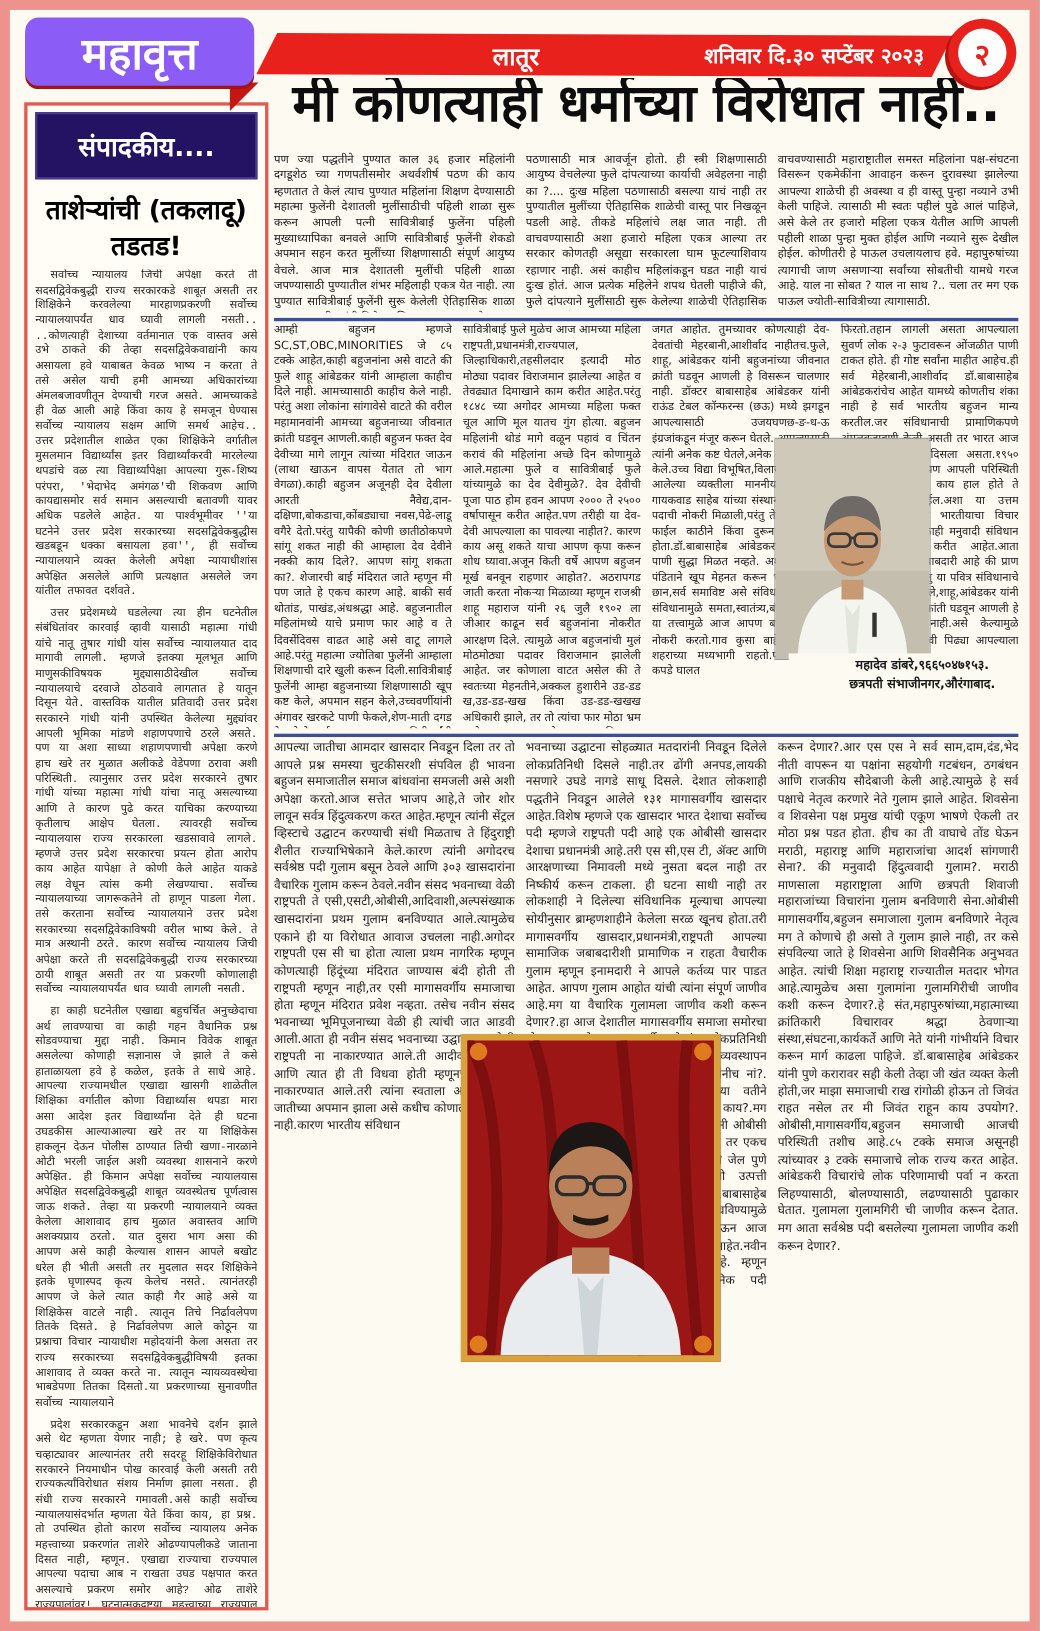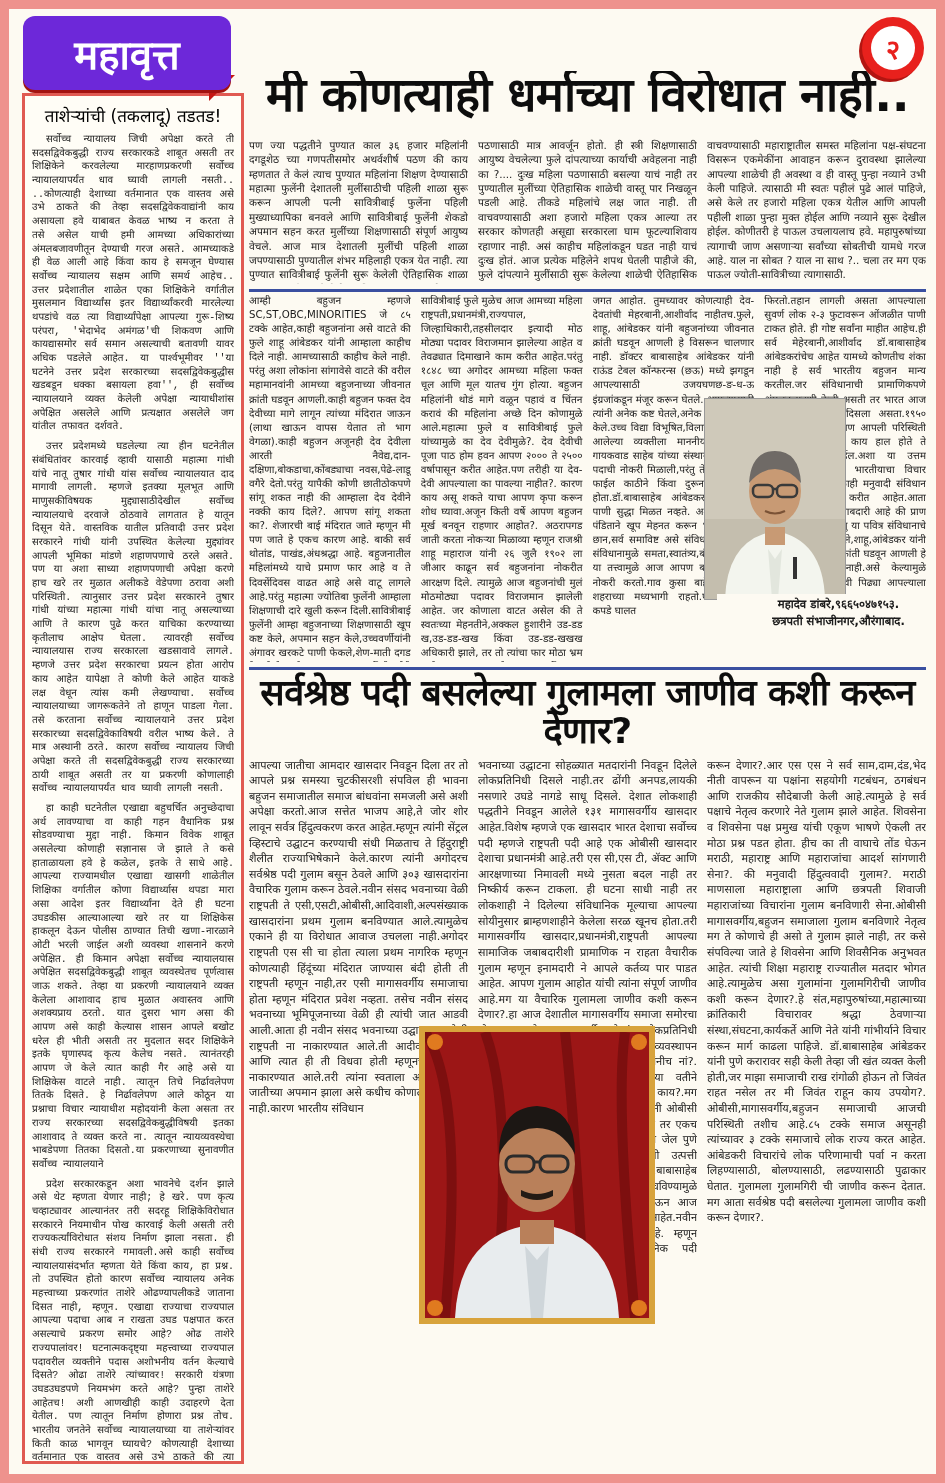--- a/index.html
+++ b/index.html
@@ -3,21 +3,21 @@
 <meta charset="utf-8">
 <style>
   html,body{margin:0;padding:0;background:#888;}
   .page{
     position:relative;width:945px;height:1483px;box-sizing:border-box;
     background:#fdfaf2;border:9px solid #ee928d;overflow:hidden;
     font-family:"DejaVu Sans","Liberation Sans",sans-serif;color:#1b1b1b;
   }
   
   .brand{
-    position:absolute;left:14px;top:7px;width:208px;height:74px;background:#6d28d9;
+    position:absolute;left:14px;top:7px;width:208px;height:62px;background:#8b5cf6;
     border-radius:12px;display:flex;align-items:center;justify-content:center;
     color:#fff;font-size:40px;font-weight:800;box-shadow:0 3px 0 #a31310;z-index:5;
   }
   .brand-tail{position:absolute;left:200px;top:66px;width:0;height:0;z-index:4;
     border-left:26px solid #c41713;border-bottom:26px solid transparent;}
   .band{
     position:absolute;left:224px;top:21px;right:70px;height:40px;background:#e8211d;
     clip-path:polygon(3% 0,100% 6%,97% 100%,0 94%);z-index:3;
     display:flex;align-items:center;color:#fff;
   }
@@ -32,21 +32,21 @@
     align-items:center;justify-content:center;color:#e8211d;font-size:27px;font-weight:800;}
   
   .editorial{
     position:absolute;left:13px;top:84px;width:222px;bottom:10px;box-sizing:border-box;
     border:3px solid #e05a52;background:#fffdf6;padding:6px 7px;overflow:hidden;
   }
   .editorial-label{
     background:#241263;border:2px solid #4a3a8e;color:#fff;text-align:center;
     font-size:24px;font-weight:800;padding:12px 4px;margin-bottom:10px;
   }
-  .editorial-title{font-size:17px;font-weight:400;text-align:center;color:#000;margin:2px 0 6px 0;}
+  .editorial-title{font-size:24px;font-weight:700;text-align:center;color:#000;margin:2px 0 6px 0;}
   .editorial-body{font-size:10px;line-height:1.37;text-align:justify;overflow:hidden;font-family:Liberation Mono, monospace;}
   .editorial-body p{margin:0 0 6px 0;text-indent:14px;}
   
   .main{position:absolute;left:240px;top:62px;right:10px;bottom:8px;overflow:hidden;}
   .headline{font-weight:800;color:#0d0d0d;text-align:center;letter-spacing:-0.5px;}
   .h1{font-size:47px;line-height:1.0;margin:0 0 20px 0;}
   .h2{font-size:38px;line-height:1.3;margin:6px 40px 8px 40px;}
   .h3{font-size:36px;line-height:1.05;margin:4px 0 8px 0;}
   .divider{border:none;border-top:3px solid #3a4fa0;margin:5px 0 2px 0;}
   .cols{display:flex;gap:10px;overflow:hidden;position:relative;}
@@ -70,25 +70,30 @@
 </style>
 </head>
 <body>
 
 <div class="page">
 
   <div class="brand">
     <span>महावृत्त</span>
   </div>
   <div class="brand-tail"></div>
+  <div class="band">
+    <span class="city">लातूर</span>
+    <span class="date">शनिवार दि.३० सप्टेंबर २०२३</span>
+  </div>
   <div class="pageno-wrap">
     <div class="pageno">२</div>
   </div>
 
   <div class="editorial">
+    <div class="editorial-label">संपादकीय....</div>
     <div class="editorial-title">ताशेऱ्यांची (तकलादू) तडतड!</div>
     <div class="editorial-body">
       <p>सर्वोच्च न्यायालय जिची अपेक्षा करते ती सदसद्विवेकबुद्धी राज्य सरकारकडे शाबूत असती तर शिक्षिकेने करवलेल्या मारहाणप्रकरणी सर्वोच्च न्यायालयापर्यंत धाव घ्यावी लागली नसती.. ..कोणत्याही देशाच्या वर्तमानात एक वास्तव असे उभे ठाकते की तेव्हा सदसद्विवेकवाद्यांनी काय असायला हवे याबाबत केवळ भाष्य न करता ते तसे असेल याची हमी आमच्या अधिकारांच्या अंमलबजावणीतून देण्याची गरज असते. आमच्याकडे ही वेळ आली आहे किंवा काय हे समजून घेण्यास सर्वोच्च न्यायालय सक्षम आणि समर्थ आहेच.. उत्तर प्रदेशातील शाळेत एका शिक्षिकेने वर्गातील मुसलमान विद्यार्थ्यांस इतर विद्यार्थ्यांकरवी मारलेल्या थपडांचे वळ त्या विद्यार्थ्यांपेक्षा आपल्या गुरू-शिष्य परंपरा, 'भेदाभेद अमंगळ'ची शिकवण आणि कायद्यासमोर सर्व समान असल्याची बतावणी यावर अधिक पडलेले आहेत. या पार्श्वभूमीवर ''या घटनेने उत्तर प्रदेश सरकारच्या सदसद्विवेकबुद्धीस खडबडून धक्का बसायला हवा'', ही सर्वोच्च न्यायालयाने व्यक्त केलेली अपेक्षा न्यायाधीशांस अपेक्षित असलेले आणि प्रत्यक्षात असलेले जग यांतील तफावत दर्शवते.</p>
       <p>उत्तर प्रदेशमध्ये घडलेल्या त्या हीन घटनेतील संबंधितांवर कारवाई व्हावी यासाठी महात्मा गांधी यांचे नातू तुषार गांधी यांस सर्वोच्च न्यायालयात दाद मागावी लागली. म्हणजे इतक्या मूलभूत आणि माणुसकीविषयक मुद्द्यासाठीदेखील सर्वोच्च न्यायालयाचे दरवाजे ठोठवावे लागतात हे यातून दिसून येते. वास्तविक यातील प्रतिवादी उत्तर प्रदेश सरकारने गांधी यांनी उपस्थित केलेल्या मुद्द्यांवर आपली भूमिका मांडणे शहाणपणाचे ठरले असते. पण या अशा साध्या शहाणपणाची अपेक्षा करणे हाच खरे तर मुळात अलीकडे वेडेपणा ठरावा अशी परिस्थिती. त्यानुसार उत्तर प्रदेश सरकारने तुषार गांधी यांच्या महात्मा गांधी यांचा नातू असल्याच्या आणि ते कारण पुढे करत याचिका करण्याच्या कृतीलाच आक्षेप घेतला. त्यावरही सर्वोच्च न्यायालयास राज्य सरकारला खडसावावे लागले. म्हणजे उत्तर प्रदेश सरकारचा प्रयत्न होता आरोप काय आहेत यापेक्षा ते कोणी केले आहेत याकडे लक्ष वेधून त्यांस कमी लेखण्याचा. सर्वोच्च न्यायालयाच्या जागरूकतेने तो हाणून पाडला गेला. तसे करताना सर्वोच्च न्यायालयाने उत्तर प्रदेश सरकारच्या सदसद्विवेकाविषयी वरील भाष्य केले. ते मात्र अस्थानी ठरते. कारण सर्वोच्च न्यायालय जिची अपेक्षा करते ती सदसद्विवेकबुद्धी राज्य सरकारच्या ठायी शाबूत असती तर या प्रकरणी कोणालाही सर्वोच्च न्यायालयापर्यंत धाव घ्यावी लागली नसती.</p>
       <p>हा काही घटनेतील एखाद्या बहुचर्चित अनुच्छेदाचा अर्थ लावण्याचा वा काही गहन वैधानिक प्रश्न सोडवण्याचा मुद्दा नाही. किमान विवेक शाबूत असलेल्या कोणाही सज्ञानास जे झाले ते कसे हाताळायला हवे हे कळेल, इतके ते साधे आहे. आपल्या राज्यामधील एखाद्या खासगी शाळेतील शिक्षिका वर्गातील कोणा विद्यार्थ्यास थपडा मारा असा आदेश इतर विद्यार्थ्यांना देते ही घटना उघडकीस आल्याआल्या खरे तर या शिक्षिकेस हाकलून देऊन पोलीस ठाण्यात तिची खणा-नारळाने ओटी भरली जाईल अशी व्यवस्था शासनाने करणे अपेक्षित. ही किमान अपेक्षा सर्वोच्च न्यायालयास अपेक्षित सदसद्विवेकबुद्धी शाबूत व्यवस्थेतच पूर्णत्वास जाऊ शकते. तेव्हा या प्रकरणी न्यायालयाने व्यक्त केलेला आशावाद हाच मुळात अवास्तव आणि अशक्यप्राय ठरतो. यात दुसरा भाग असा की आपण असे काही केल्यास शासन आपले बखोट धरेल ही भीती असती तर मुदलात सदर शिक्षिकेने इतके घृणास्पद कृत्य केलेच नसते. त्यानंतरही आपण जे केले त्यात काही गैर आहे असे या शिक्षिकेस वाटले नाही. त्यातून तिचे निर्ढावलेपण तितके दिसते. हे निर्ढावलेपण आले कोठून या प्रश्नाचा विचार न्यायाधीश महोदयांनी केला असता तर राज्य सरकारच्या सदसद्विवेकबुद्धीविषयी इतका आशावाद ते व्यक्त करते ना. त्यातून न्यायव्यवस्थेचा भाबडेपणा तितका दिसतो.या प्रकरणाच्या सुनावणीत सर्वोच्च न्यायालयाने</p>
       <p>प्रदेश सरकारकडून अशा भावनेचे दर्शन झाले असे थेट म्हणता येणार नाही; हे खरे. पण कृत्य चव्हाट्यावर आल्यानंतर तरी सदरहू शिक्षिकेविरोधात सरकारने नियमाधीन पोख कारवाई केली असती तरी राज्यकर्त्यांविरोधात संशय निर्माण झाला नसता. ही संधी राज्य सरकारने गमावली.असे काही सर्वोच्च न्यायालयासंदर्भात म्हणता येते किंवा काय, हा प्रश्न. तो उपस्थित होतो कारण सर्वोच्च न्यायालय अनेक महत्त्वाच्या प्रकरणांत ताशेरे ओढण्यापलीकडे जाताना दिसत नाही, म्हणून. एखाद्या राज्याचा राज्यपाल आपल्या पदाचा आब न राखता उघड पक्षपात करत असल्याचे प्रकरण समोर आहे? ओढ ताशेरे राज्यपालांवर! घटनात्मकदृष्ट्या महत्त्वाच्या राज्यपाल पदावरील व्यक्तीने पदास अशोभनीय वर्तन केल्याचे दिसते? ओढा ताशेरे त्यांच्यावर! सरकारी यंत्रणा उघडउघडपणे नियमभंग करते आहे? पुन्हा ताशेरे आहेतच! अशी आणखीही काही उदाहरणे देता येतील. पण त्यातून निर्माण होणारा प्रश्न तोच. भारतीय जनतेने सर्वोच्च न्यायालयाच्या या ताशेऱ्यांवर किती काळ भागवून घ्यायचे? कोणत्याही देशाच्या वर्तमानात एक वास्तव असे उभे ठाकते की त्या वेळी सदसद्विवेकवाद्यांनी काय असायला हवे त्याबाबत केवळ भाष्य न करता ते तसे असेल याची हमी आपल्या अधिकारांच्या अंमलबजावणीतून देण्याची गरज असते.</p>
     </div>
   </div>
 
   <div class="main">
@@ -126,21 +131,20 @@
       </div>
 
       <div class="author-block a2-author">
         <div>महादेव डांबरे,९६६५०४७१५३.</div>
         <div>छत्रपती संभाजीनगर,औरंगाबाद.</div>
       </div>
     </div>
 
     <hr class="divider">
 
-    <div class="headline h3">सर्वश्रेष्ठ पदी बसलेल्या गुलामला जाणीव कशी करून देणार?</div>
     <div class="cols a3-body">
       <div class="col">आपल्या जातीचा आमदार खासदार निवडून दिला तर तो आपले प्रश्न समस्या चुटकीसरशी संपविल ही भावना बहुजन समाजातील समाज बांधवांना समजली असे अशी अपेक्षा करतो.आज सत्तेत भाजप आहे,ते जोर शोर लावून सर्वत्र हिंदुत्वकरण करत आहेत.म्हणून त्यांनी सेंट्रल व्हिस्टाचे उद्घाटन करण्याची संधी मिळताच ते हिंदुराष्ट्री शैलीत राज्याभिषेकाने केले.कारण त्यांनी अगोदरच सर्वश्रेष्ठ पदी गुलाम बसून ठेवले आणि ३०३ खासदारांना वैचारिक गुलाम करून ठेवले.नवीन संसद भवनाच्या वेळी राष्ट्रपती ते एसी,एसटी,ओबीसी,आदिवाशी,अल्पसंख्याक खासदारांना प्रथम गुलाम बनविण्यात आले.त्यामुळेच एकाने ही या विरोधात आवाज उचलला नाही.अगोदर राष्ट्रपती एस सी चा होता त्याला प्रथम नागरिक म्हणून कोणत्याही हिंदूंच्या मंदिरात जाण्यास बंदी होती ती राष्ट्रपती म्हणून नाही,तर एसी मागासवर्गीय समाजाचा होता म्हणून मंदिरात प्रवेश नव्हता. तसेच नवीन संसद भवनाच्या भूमिपूजनाच्या वेळी ही त्यांची जात आडवी आली.आता ही नवीन संसद भवनाच्या उद्घाटनाच्या वेळी राष्ट्रपती ना नाकारण्यात आले.ती आदीवाशी महिला आणि त्यात ही ती विधवा होती म्हणूनच तिला ही नाकारण्यात आले.तरी त्यांना स्वताला आणि त्यांच्या जातीच्या अपमान झाला असे कधीच कोणाला का वाटले नाही.कारण भारतीय संविधान</div>
       <div class="col">भवनाच्या उद्घाटना सोहळ्यात मतदारांनी निवडून दिलेले लोकप्रतिनिधी दिसले नाही.तर ढोंगी अनपड,लायकी नसणारे उघडे नागडे साधू दिसले. देशात लोकशाही पद्धतीने निवडून आलेले १३१ मागासवर्गीय खासदार आहेत.विशेष म्हणजे एक खासदार भारत देशाचा सर्वोच्च पदी म्हणजे राष्ट्रपती पदी आहे एक ओबीसी खासदार देशाचा प्रधानमंत्री आहे.तरी एस सी,एस टी, ॲक्ट आणि आरक्षणाच्या निमावली मध्ये नुसता बदल नाही तर निष्कीर्य करून टाकला. ही घटना साधी नाही तर लोकशाही ने दिलेल्या संविधानिक मूल्याचा आपल्या सोयीनुसार ब्राम्हणशाहीने केलेला सरळ खूनच होता.तरी मागासवर्गीय खासदार,प्रधानमंत्री,राष्ट्रपती आपल्या सामाजिक जबाबदारीशी प्रामाणिक न राहता वैचारीक गुलाम म्हणून इनामदारी ने आपले कर्तव्य पार पाडत आहेत. आपण गुलाम आहोत यांची त्यांना संपूर्ण जाणीव आहे.मग या वैचारिक गुलामला जाणीव कशी करून देणार?.हा आज देशातील मागासवर्गीय समाजा समोरचा मोठा प्रश्न आहे.या मागासवर्गीय लोकांना लोकप्रतिनिधी म्हणून कोणी निवड केली?.ब्राम्हणशाहीचे व्यवस्थापन करणाऱ्या आर एस एस च्या भटा ब्राम्हणांनीच नां?. मागासवर्गीय बहुजन समाजातील पक्षाच्या वतीने स्वाभिमानी ओबीसी प्रधानमंत्री किंवा राष्ट्रपती काय?.मग बहुसंख्य हिंदुत्ववादी,मनुवाद मानणाऱ्या पक्षांनी ओबीसी मागासवर्गीय राष्ट्रपती कोणत्या निवडल्या गेले तर एकच गुणवत्ता वैचारिक गुलाम. ही मोहनचंद गांधी जेल पुणे येथील आमरण उपोषणा नंतर झालेली उत्पत्ती आहे.त्याला पुणे करार म्हणतात.डॉ.बाबासाहेब आंबेडकरांनी स्वाभिमानी समाजाला वाचविण्यामुळे केलेला समझोता होय.त्याचा गैरफायदा घेऊन आज देशातील लोकशाहीचे काम मनुवादी करीत आहेत.नवीन संसद उद्घाटन सोहळा उघड पुरावा आहे. म्हणून देशवाशियांच्या वतीने सर्वश्रेष्ठ संविधानिक पदी ओबीसी,मागासवर्गीय</div>
       <div class="col">करून देणार?.आर एस एस ने सर्व साम,दाम,दंड,भेद नीती वापरून या पक्षांना सहयोगी गटबंधन, ठगबंधन आणि राजकीय सौदेबाजी केली आहे.त्यामुळे हे सर्व पक्षाचे नेतृत्व करणारे नेते गुलाम झाले आहेत. शिवसेना व शिवसेना पक्ष प्रमुख यांची एकूण भाषणे ऐकली तर मोठा प्रश्न पडत होता. हीच का ती वाघाचे तोंड घेऊन मराठी, महाराष्ट्र आणि महाराजांचा आदर्श सांगणारी सेना?. की मनुवादी हिंदुत्ववादी गुलाम?. मराठी माणसाला महाराष्ट्राला आणि छत्रपती शिवाजी महाराजांच्या विचारांना गुलाम बनविणारी सेना.ओबीसी मागासवर्गीय,बहुजन समाजाला गुलाम बनविणारे नेतृत्व मग ते कोणाचे ही असो ते गुलाम झाले नाही, तर कसे संपविल्या जाते हे शिवसेना आणि शिवसैनिक अनुभवत आहेत. त्यांची शिक्षा महाराष्ट्र राज्यातील मतदार भोगत आहे.त्यामुळेच असा गुलामांना गुलामगिरीची जाणीव कशी करून देणार?.हे संत,महापुरुषांच्या,महात्माच्या क्रांतिकारी विचारावर श्रद्धा ठेवणाऱ्या संस्था,संघटना,कार्यकर्ते आणि नेते यांनी गांभीर्याने विचार करून मार्ग काढला पाहिजे. डॉ.बाबासाहेब आंबेडकर यांनी पुणे करारावर सही केली तेव्हा जी खंत व्यक्त केली होती,जर माझा समाजाची राख रांगोळी होऊन तो जिवंत राहत नसेल तर मी जिवंत राहून काय उपयोग?. ओबीसी,मागासवर्गीय,बहुजन समाजाची आजची परिस्थिती तशीच आहे.८५ टक्के समाज असूनही त्यांच्यावर ३ टक्के समाजाचे लोक राज्य करत आहेत. आंबेडकरी विचारांचे लोक परिणामाची पर्वा न करता लिहण्यासाठी, बोलण्यासाठी, लढण्यासाठी पुढाकार घेतात. गुलामला गुलामगिरी ची जाणीव करून देतात. मग आता सर्वश्रेष्ठ पदी बसलेल्या गुलामला जाणीव कशी करून देणार?.</div>
 
       <div class="photo photo2">
         <svg viewBox="0 0 224 286" xmlns="http://www.w3.org/2000/svg">
           <rect width="224" height="286" fill="#9c1616"></rect>
           <path d="M0 0 Q40 60 20 286 M60 0 Q90 80 70 286 M140 0 Q150 90 160 286 M200 0 Q190 70 210 286" stroke="#7d0f0f" stroke-width="10" fill="none"></path>
           <path d="M30 286 Q34 200 112 192 Q190 200 194 286 Z" fill="#e8ecee"></path>

